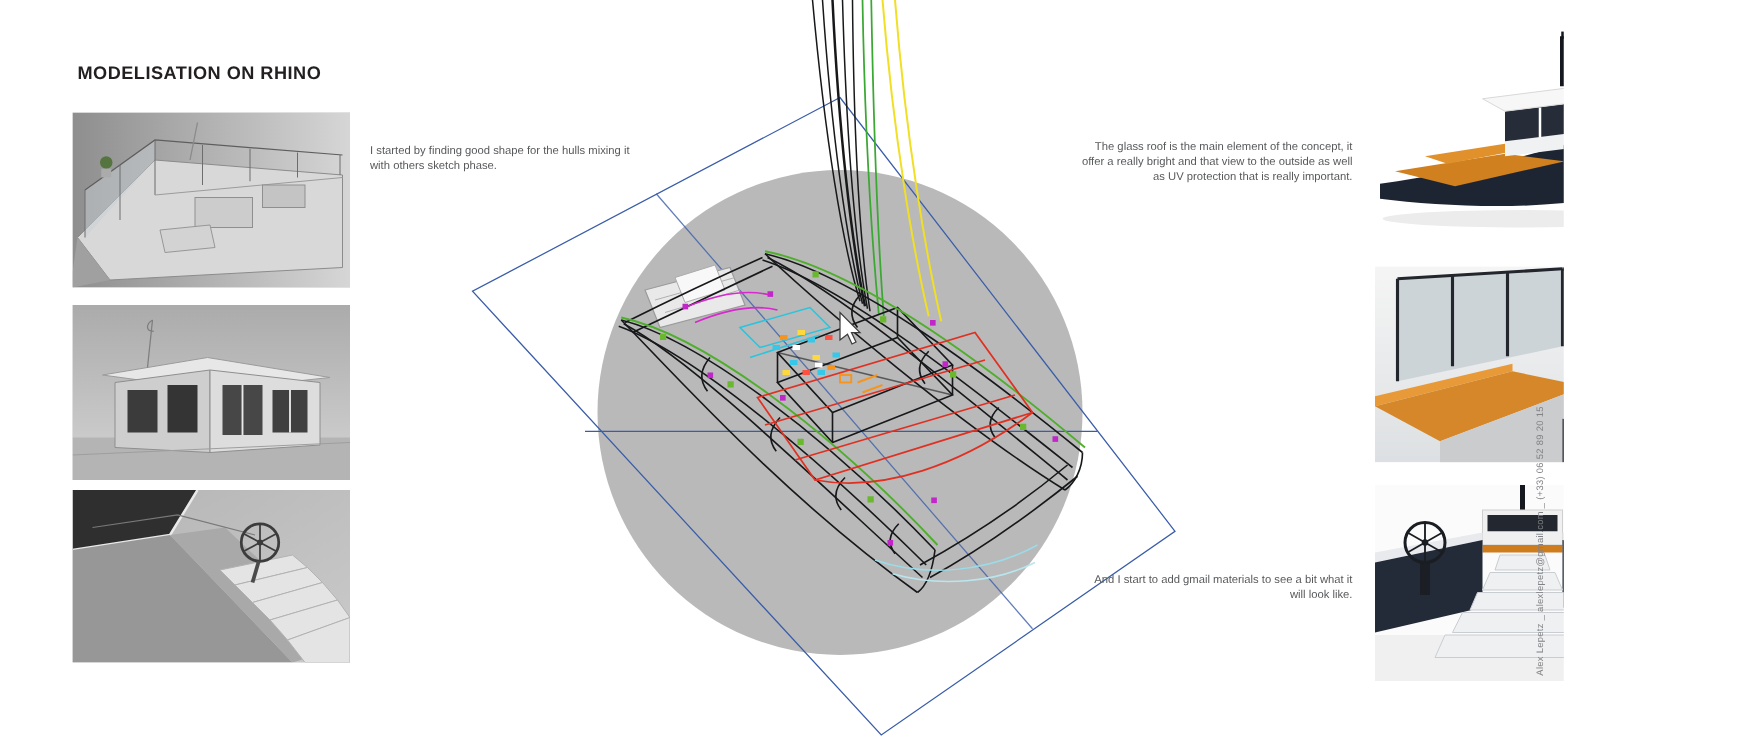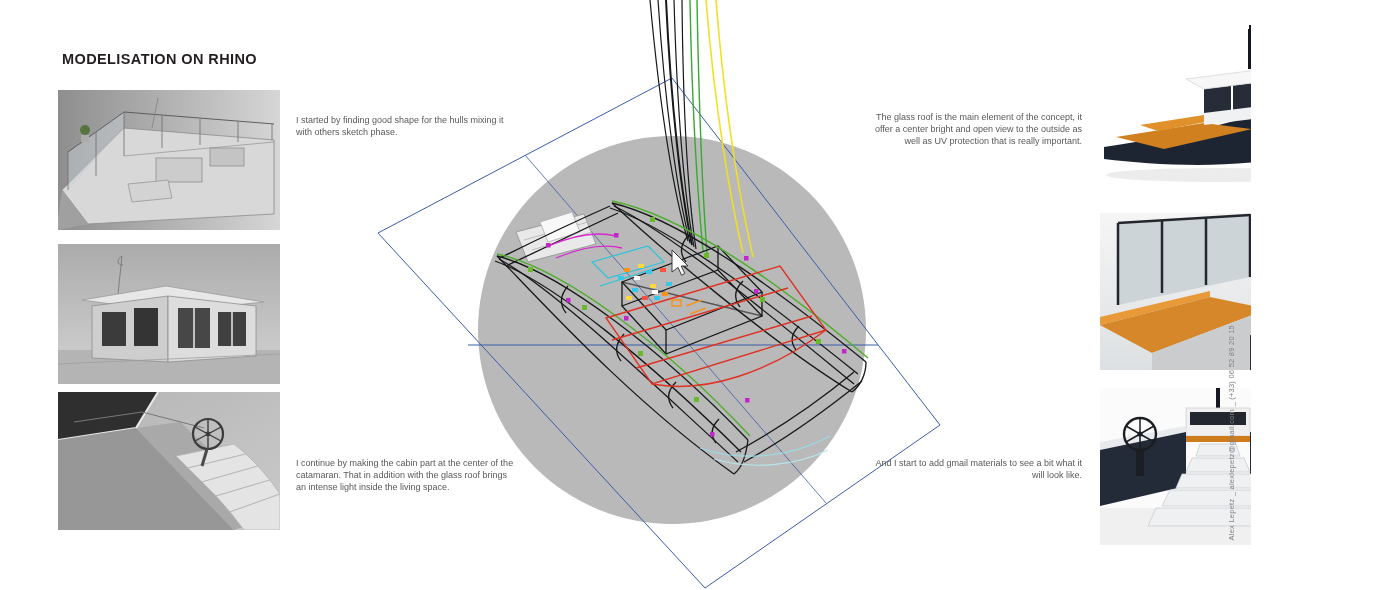--- a/index.html
+++ b/index.html
@@ -261,22 +261,21 @@
         <line x1="150" y1="27" x2="150" y2="57"></line>
         <line x1="137" y1="35" x2="163" y2="49"></line>
         <line x1="137" y1="49" x2="163" y2="35"></line>
       </g>
       <circle cx="150" cy="42" r="2.4" fill="#3c3c3c"></circle>
       <line x1="149" y1="57" x2="144" y2="74" stroke="#4a4a4a" stroke-width="3"></line>
     </svg>
   </figure>
 
   <p class="caption c1">I started by finding good shape for the hulls mixing it with others sketch phase.</p>
-  <p class="caption c2">I continue by making the cabin part at the center of the catamaran. That in addition with the glass roof brings an intense light inside the living space.</p>
-  <p class="caption c3">The glass roof is the main element of the concept, it offer a center bright and open view to the outside as well as UV protection that is really important.</p>
+  <p class="caption c3">The glass roof is the main element of the concept, it offer a really bright and that view to the outside as well as UV protection that is really important.</p>
   <p class="caption c4">And I start to add gmail materials to see a bit what it will look like.</p>
 
   <figure class="thumb t-r1">
     <svg viewBox="0 0 235 170">
       <rect width="235" height="170" fill="#ffffff"></rect>
       <ellipse cx="118" cy="150" rx="112" ry="7" fill="#ececec"></ellipse>
       <path d="M4,122 C70,112 150,96 205,72 L235,58 L235,118 C170,146 70,142 4,134 Z" fill="#1e2532"></path>
       <path d="M205,72 L235,58 L235,90 C222,96 212,94 205,88 Z" fill="#3a4250"></path>
       <polygon points="16,112 104,98 152,104 64,124" fill="#d0801f"></polygon>
       <polygon points="40,100 104,90 122,94 58,106" fill="#e0912c"></polygon>

